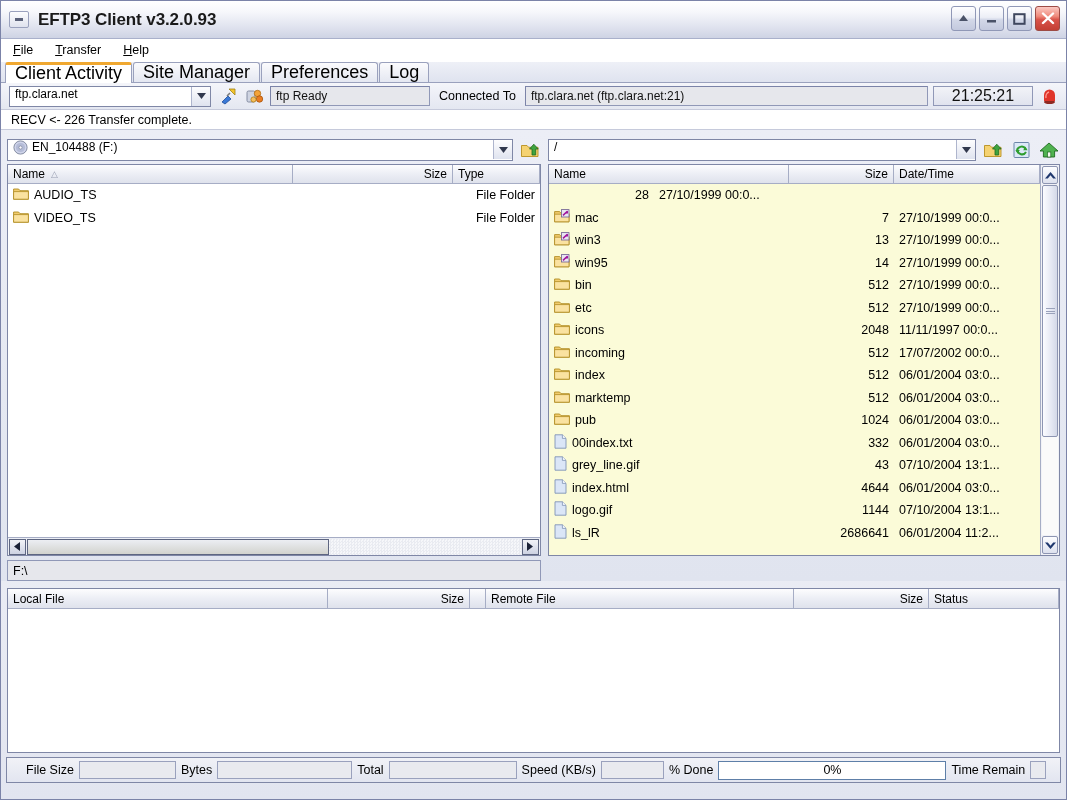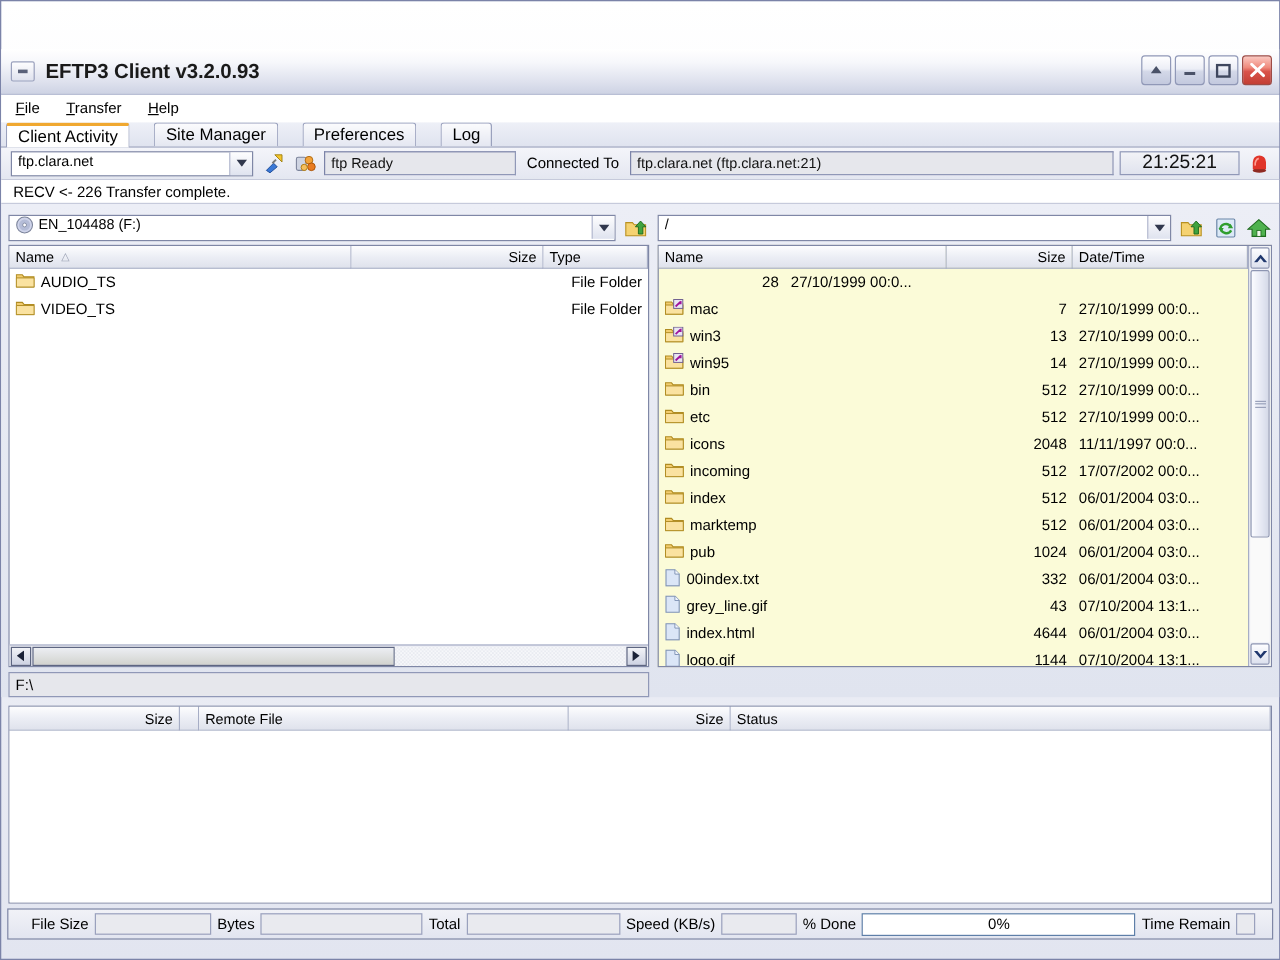--- a/index.html
+++ b/index.html
@@ -19,21 +19,20 @@
     border: 1px solid #7b83a8;
     display: flex; flex-direction: column;
   }
   .titlebar {
     height: 38px; flex: 0 0 38px;
     background: linear-gradient(to bottom,#ffffff 0%,#f6f7fb 30%,#dfe2ee 72%,#ced3e4 100%);
     border-bottom: 1px solid #a9b0cb;
     display: flex; align-items: center;
     padding: 0 5px 0 8px;
     position: relative;
-    margin-top: 40px;
   }
   .sysicon {
     width: 20px; height: 17px; flex: 0 0 20px;
     border: 1px solid #9aa1bd;
     border-radius: 2px;
     background: linear-gradient(to bottom,#fdfdfe,#dfe2ee);
     display: flex; align-items: center; justify-content: center;
     margin-right: 9px;
   }
   .sysicon i { display:block; width:8px; height:3px; background:#5a6179; }
@@ -72,26 +71,26 @@
     height: 21px; flex: 0 0 21px;
     background: linear-gradient(to bottom,#eef0f7,#dfe3ef);
     display: flex; align-items: flex-end;
     padding-left: 4px;
     border-bottom: 1px solid #9aa1bd;
     position: relative;
   }
   .tab {
     height: 20px; line-height: 18px;
     padding: 0 9px;
-    font-size: 14px; color: #000;
+    font-size: 18px; color: #000;
     border: 1px solid #9aa1bd;
     border-bottom: none;
     border-radius: 3px 3px 0 0;
     background: linear-gradient(to bottom,#fbfbfd,#e4e7f1);
-    margin-right: 20px;
+    margin-right: 1px;
     white-space: nowrap;
   }
   .tab.active {
     background: #ffffff;
     border-top: 3px solid #f0a830;
     line-height: 16px;
     position: relative; z-index: 3;
     margin-bottom: -1px; height: 21px;
   }
 
@@ -689,20 +688,21 @@
           </div>
         </div>
       </div>
 
       <div class="remote-spacer"></div>
     </div>
   </div>
 
   <div class="queuewrap">
     <div class="qhdr">
+      <div class="hcell" style="width:320px">Local File</div>
       <div class="hcell r" style="width:142px">Size</div>
       <div class="hcell" style="width:16px"></div>
       <div class="hcell" style="width:308px">Remote File</div>
       <div class="hcell r" style="width:135px">Size</div>
       <div class="hcell" style="flex:1">Status</div>
     </div>
     <div class="qbody"></div>
   </div>
 
   <div class="statusbar">

